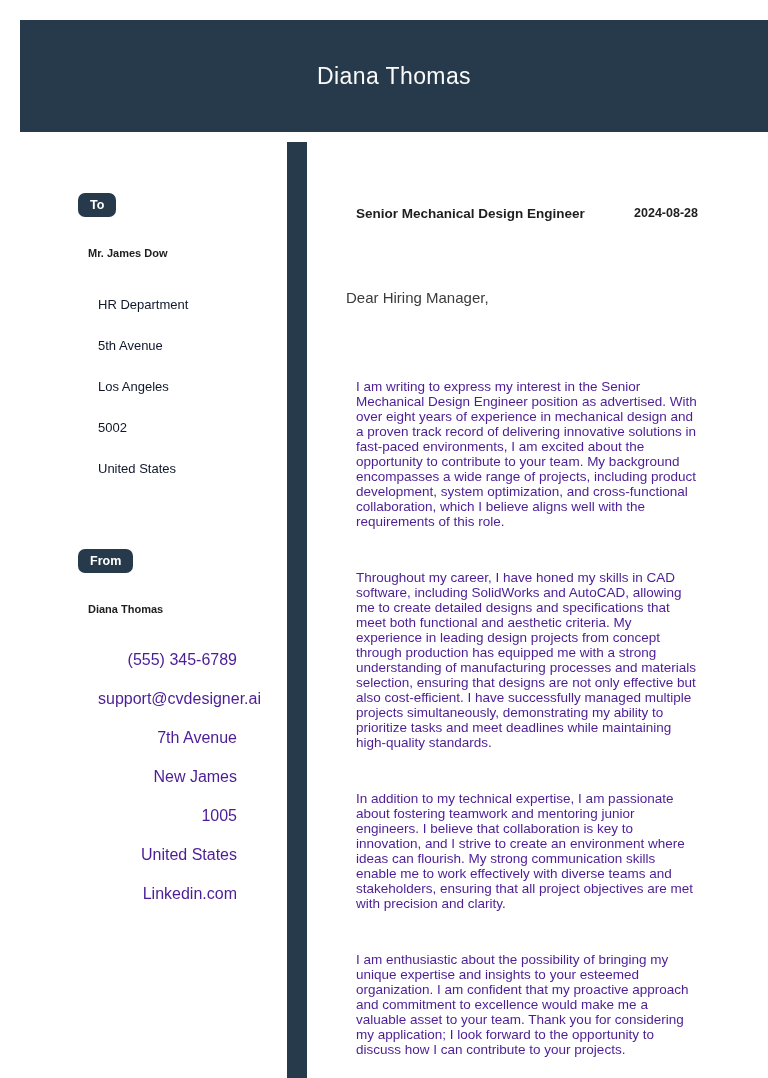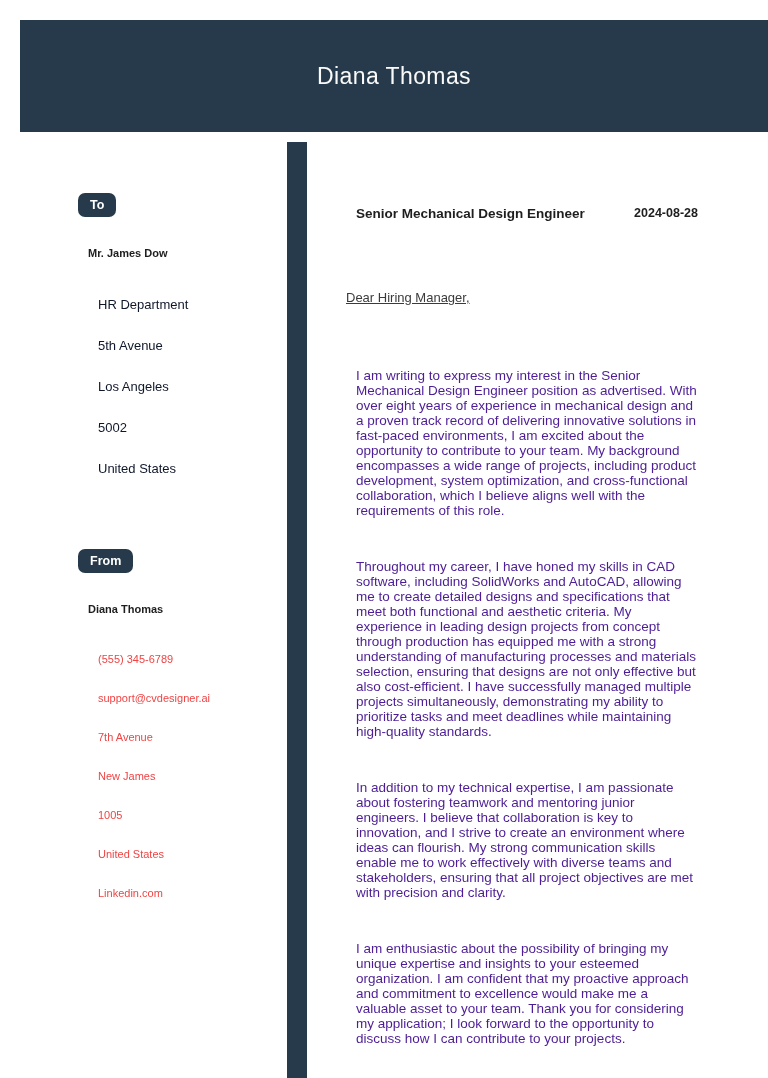--- a/index.html
+++ b/index.html
@@ -66,23 +66,24 @@
     font-weight: 700;
     color: #1e1e1e;
     line-height: 21px;
   }
   .to-lines .side-line {
     font-size: 13px;
     line-height: 21px;
     color: #0f172a;
   }
   .from-lines .side-line {
-    font-size: 11px;
+    font-size: 16px;
     line-height: 19px;
-    color: #ef4444;
+    color: #4c1d95;
+    text-align: right;
   }
   .from-block .contact-name { line-height: 20px; margin-bottom: 1px; }
 
   
   .letter-head {
     display: flex;
     justify-content: space-between;
     align-items: flex-start;
     margin-bottom: 36px;
   }
@@ -90,24 +91,23 @@
     font-size: 13.5px;
     font-weight: 700;
     color: #1e1e1e;
   }
   .letter-date {
     font-size: 12.5px;
     font-weight: 700;
     color: #1e1e1e;
   }
   .salutation {
-    font-size: 13px;
+    font-size: 15px;
     line-height: 21px;
-    margin-bottom: 30px;
-    text-decoration: underline;
+    margin-bottom: 41px;
   }
   .body-paragraphs .paragraph {
     font-size: 13.5px;
     line-height: 15px;
     color: #4c1d95;
     margin-bottom: 21px;
   }
   .closing { margin-top: 40px; }
   .closing div {
     font-size: 13.5px;

